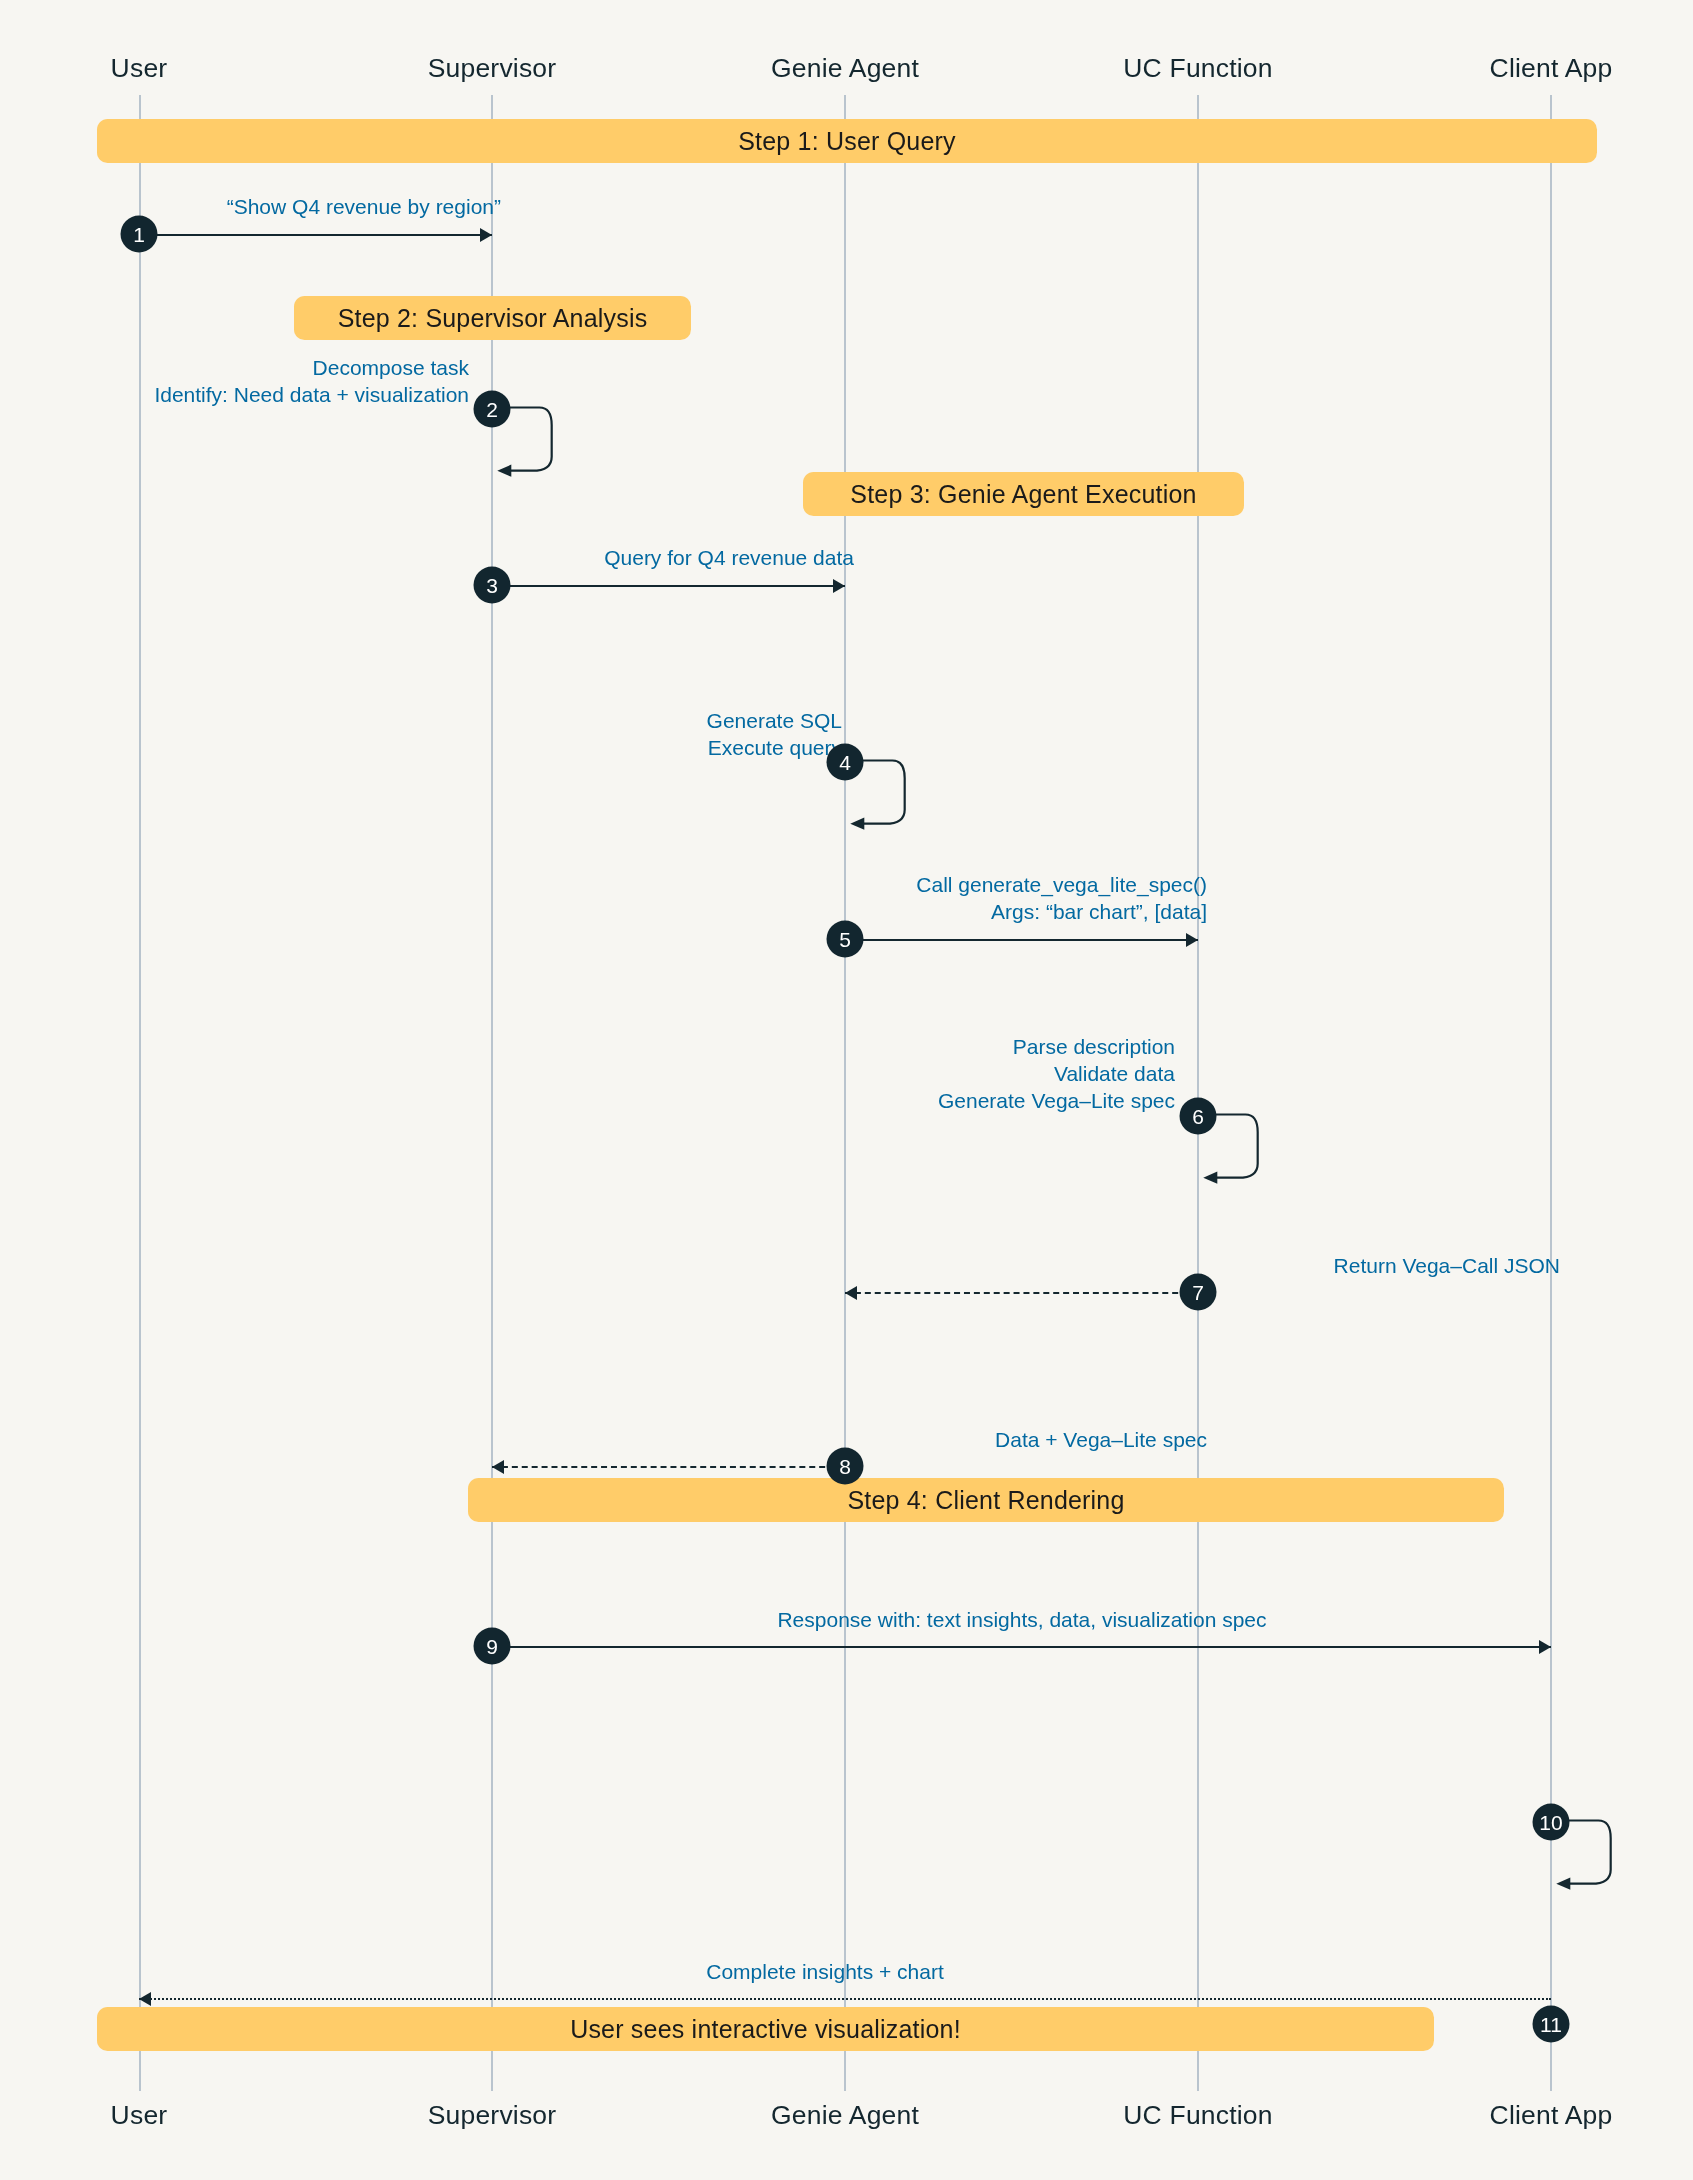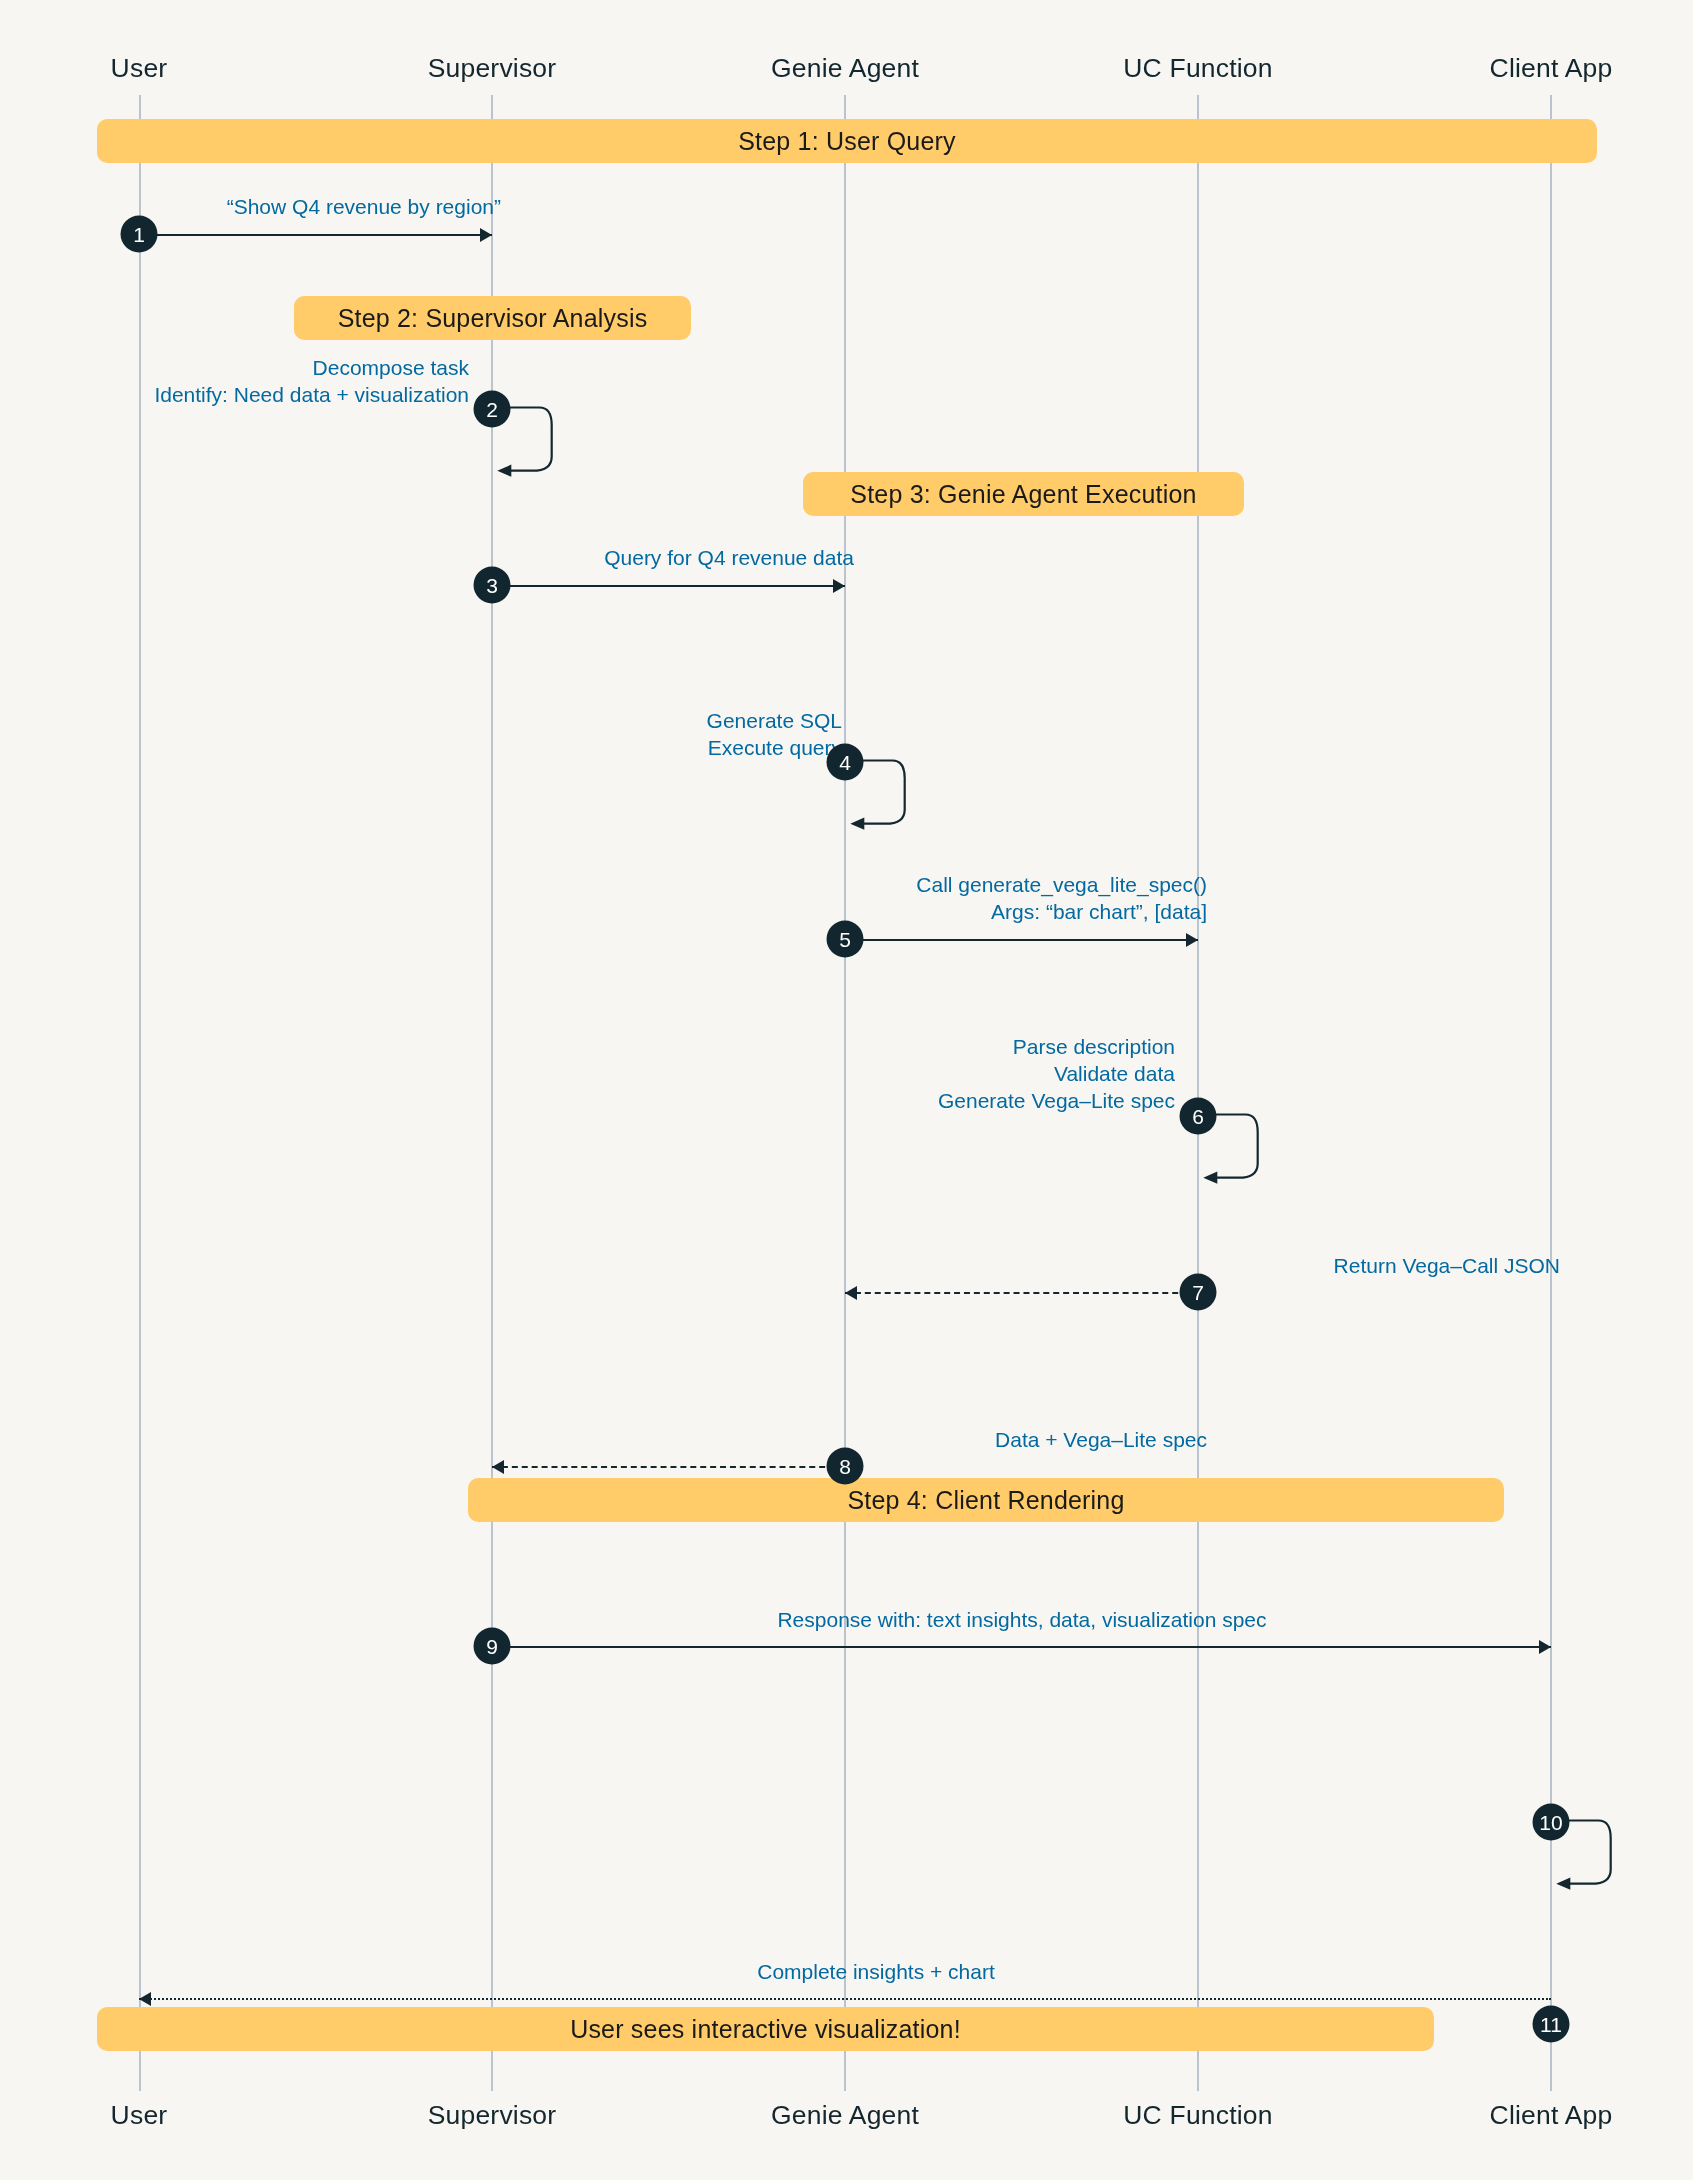--- a/index.html
+++ b/index.html
@@ -152,21 +152,21 @@
     </div>
     <div class="step-badge" style="left: 845px; top: 1466px;">8</div>
     <div class="msg-line" style="left: 492px; top: 1646px; width: 1059px;"></div>
     <div class="arrow-head right" style="top: 1640px; left: 1539px;"></div>
     <div class="msg-label center-align" style="left: 1022px; top: 1607px;">
       <div>Response with: text insights, data, visualization spec</div>
     </div>
     <div class="step-badge" style="left: 492px; top: 1646px;">9</div>
     <div class="msg-line dotted" style="left: 139px; top: 1998px; width: 1412px;"></div>
     <div class="arrow-head left" style="top: 1992px; left: 139px;"></div>
-    <div class="msg-label center-align" style="left: 876px; top: 1959px; text-align: center;">
+    <div class="msg-label center-align" style="left: 825px; top: 1959px; text-align: center;">
       <div>Complete insights + chart</div>
     </div>
     <div class="step-badge" style="left: 1551px; top: 1998px; margin-top: 26px;">11</div>
     <svg class="selfloop" width="79" height="90" style="position: absolute; left: 492px; top: 402px;" viewBox="0 0 90 102">
       <path d="M 16 6 L 54 6 Q 68 6 68 26 L 68 62 Q 68 78 46 78 L 20 78" fill="none" stroke="#14272F" stroke-width="2.5"></path>
       <polygon points="6,78 22,71 22,85" fill="#14272F"></polygon>
     </svg>
     <div class="msg-label right-align" style="left: 469px; top: 355px;">
       <div>Decompose task</div>
       <div>Identify: Need data + visualization</div>

